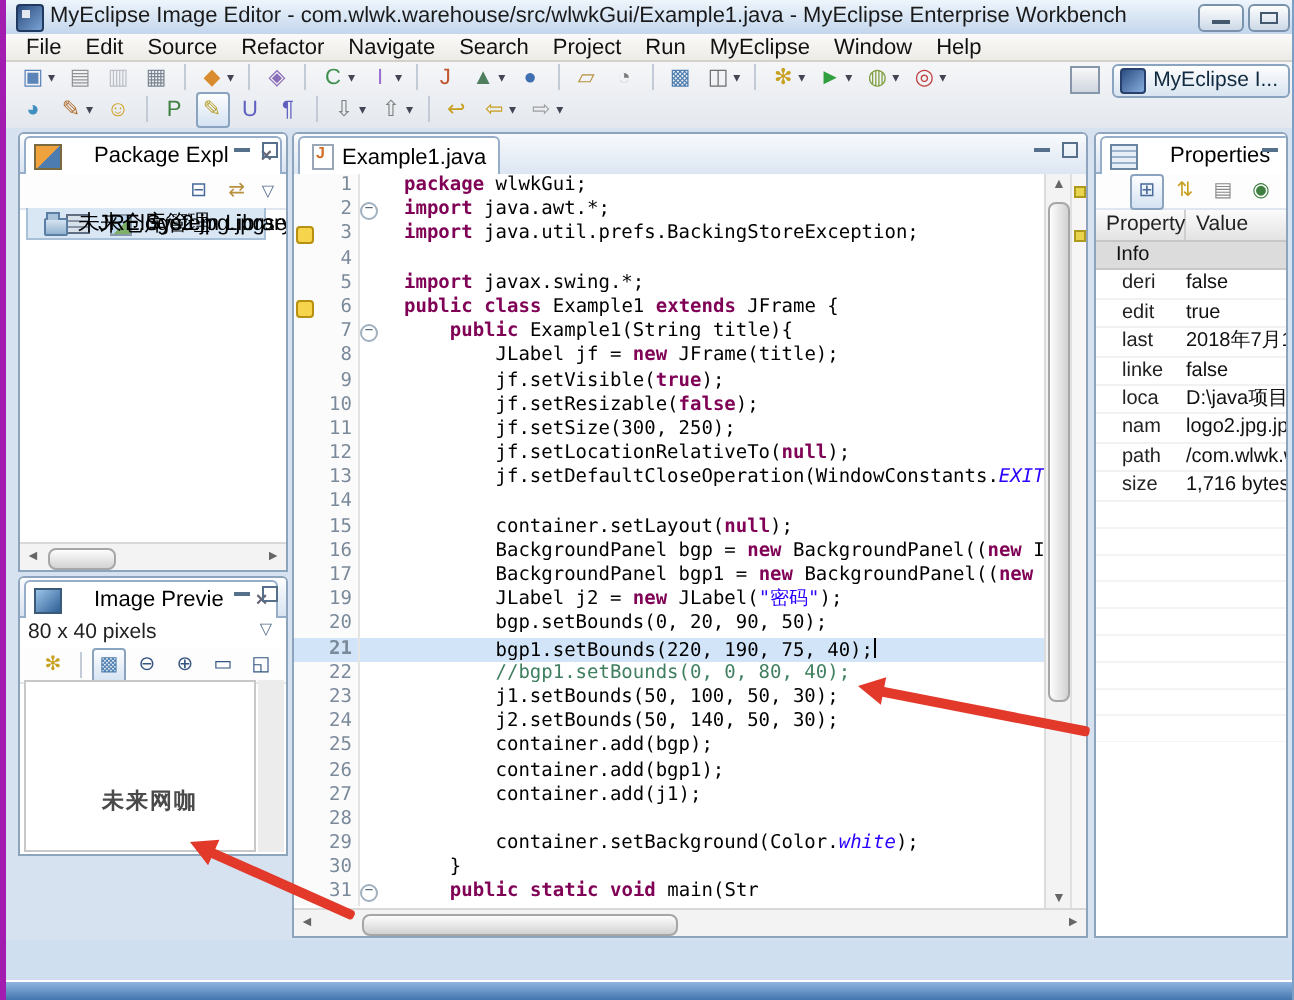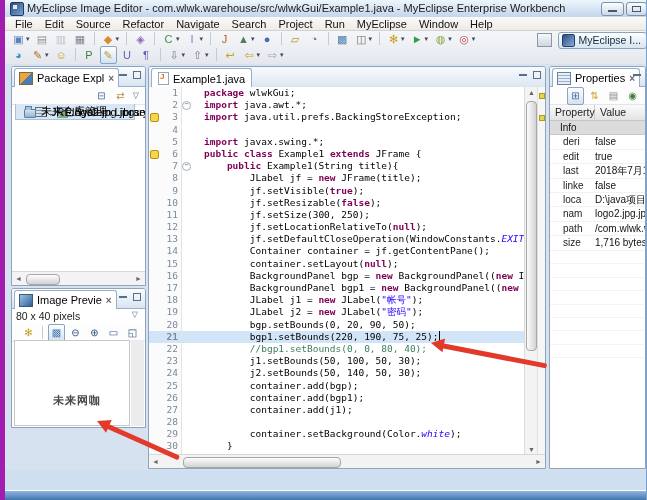--- a/index.html
+++ b/index.html
@@ -1,17 +1,17 @@
 <!DOCTYPE html>
 <html><head>
 <meta charset="utf-8">
 <style>
   html,body{margin:0;padding:0;}
   body{width:647px;height:500px;font-family:"Liberation Sans",sans-serif;-webkit-user-select:none;user-select:none;}
-  .win{position:relative;width:647px;height:500px;overflow:hidden;background:#cfdff0;border-left:5px solid #a21caf;border-right:1px solid #7ba0c8;box-sizing:border-box;}
+  .win{position:relative;width:647px;height:500px;overflow:hidden;background:#cfdff0;border-left:3px solid #a21caf;border-right:1px solid #7ba0c8;box-sizing:border-box;}
 
   
   .titlebar{position:absolute;left:0;top:0;width:647px;height:17px;background:linear-gradient(#eef5fc,#c3d6ec);border-bottom:1px solid #a8bdd4;}
   .appicon{position:absolute;left:5px;top:2px;width:12px;height:12px;background:linear-gradient(135deg,#2d4d80,#7aa2d4);border:1px solid #203a5f;border-radius:2px;}
   .appicon::after{content:"";position:absolute;left:2px;top:2px;width:4px;height:4px;background:#fff;opacity:.85;}
   .wtitle{position:absolute;left:22px;top:2px;font-size:11px;color:#1a1a1a;white-space:nowrap;}
   .winbtn{position:absolute;top:2px;height:14px;border:1px solid #7a92ab;border-radius:3px;background:linear-gradient(#fdfdfd,#cdd9e8);box-sizing:border-box;}
   .winbtn.min{left:596px;width:23px;}
   .winbtn.min::after{content:"";position:absolute;left:6px;right:6px;bottom:3px;height:2px;background:#44586e;}
   .winbtn.max{left:621px;width:21px;}
@@ -35,21 +35,21 @@
   .tsep{width:1px;height:13px;background:#c3cbd6;margin:0 4px;}
   .persp{position:absolute;right:5px;top:1px;height:16px;display:flex;align-items:center;}
   .persp .pico{width:13px;height:12px;background:linear-gradient(#f8f8f8,#cfd6df);border:1px solid #8796a8;margin-right:6px;}
   .pbutton{display:flex;align-items:center;height:15px;border:1px solid #8aa4c0;border-radius:3px;background:linear-gradient(#fefefe,#d8e4f0);padding:0 5px 0 3px;font-size:10.5px;color:#102a40;}
   .pbutton .plogo{width:11px;height:11px;background:linear-gradient(135deg,#2d4d80,#86aede);border:1px solid #26406b;border-radius:2px;margin-right:4px;}
 
   
   .workbench{position:absolute;left:0;top:64px;width:647px;height:406px;background:#d7e2f0;}
   .panel{position:absolute;background:#fff;border:1px solid #8ea4bd;border-radius:3px 3px 0 0;box-sizing:border-box;overflow:hidden;}
   .phead{position:relative;height:19px;background:linear-gradient(#fcfdfe,#d9e4f1);border-bottom:1px solid #96aec9;}
-  .ptab{position:absolute;left:2px;top:1px;height:18px;display:flex;align-items:center;background:#fff;border:1px solid #96aec9;border-bottom:none;border-radius:3px 3px 0 0;padding:0 4px;font-size:11px;color:#000;white-space:nowrap;}
+  .ptab{position:absolute;left:2px;top:1px;height:18px;display:flex;align-items:center;background:#fff;border:1px solid #96aec9;border-bottom:none;border-radius:3px 3px 0 0;padding:0 4px;font-size:11px;color:#000;white-space:nowrap;gap:12px;}
   .ptab .tclose{margin-left:4px;color:#667;font-size:10px;font-weight:bold;}
   .ptab .tclose::after{content:"×";}
   .pbtns{position:absolute;right:2px;top:3px;display:flex;}
   .pbtn{width:12px;height:11px;margin-left:2px;position:relative;}
   .pbtn.pmin::after{content:"";position:absolute;left:2px;right:2px;top:4px;height:2px;background:#56708c;}
   .pbtn.pmax::after{content:"";position:absolute;left:2px;right:2px;top:1px;bottom:2px;border:1px solid #56708c;}
   .ticon{width:12px;height:11px;margin-right:4px;flex:none;}
   .ticon.pkg{background:linear-gradient(135deg,#f0a23c 50%,#4d7db0 50%);border:1px solid #7a6a40;}
   .ticon.img{background:linear-gradient(135deg,#9cc4e8,#2e5f96);border:1px solid #3a5a7a;}
   .ticon.prop{background:repeating-linear-gradient(#e8eef5 0 2px,#9ab2cc 2px 3px);border:1px solid #6a85a2;}
@@ -442,28 +442,27 @@
           <div class="cl"><span class="ann"></span><span class="lnum">4</span><span class="lfold"></span><span class="lcode"><span></span></span></div>
           <div class="cl"><span class="ann"></span><span class="lnum">5</span><span class="lfold"></span><span class="lcode"><span class="tok-k">import</span><span> javax.swing.*;</span></span></div>
           <div class="cl"><span class="ann"><span class="warn"></span></span><span class="lnum">6</span><span class="lfold"></span><span class="lcode"><span class="tok-k">public</span><span> </span><span class="tok-k">class</span><span> Example1 </span><span class="tok-k">extends</span><span> JFrame {</span></span></div>
           <div class="cl"><span class="ann"></span><span class="lnum">7</span><span class="lfold"><span class="fold">−</span></span><span class="lcode"><span>    </span><span class="tok-k">public</span><span> Example1(String title){</span></span></div>
           <div class="cl"><span class="ann"></span><span class="lnum">8</span><span class="lfold"></span><span class="lcode"><span>        JLabel jf = </span><span class="tok-k">new</span><span> JFrame(title);</span></span></div>
           <div class="cl"><span class="ann"></span><span class="lnum">9</span><span class="lfold"></span><span class="lcode"><span>        jf.setVisible(</span><span class="tok-k">true</span><span>);</span></span></div>
           <div class="cl"><span class="ann"></span><span class="lnum">10</span><span class="lfold"></span><span class="lcode"><span>        jf.setResizable(</span><span class="tok-k">false</span><span>);</span></span></div>
           <div class="cl"><span class="ann"></span><span class="lnum">11</span><span class="lfold"></span><span class="lcode"><span>        jf.setSize(300, 250);</span></span></div>
           <div class="cl"><span class="ann"></span><span class="lnum">12</span><span class="lfold"></span><span class="lcode"><span>        jf.setLocationRelativeTo(</span><span class="tok-k">null</span><span>);</span></span></div>
           <div class="cl"><span class="ann"></span><span class="lnum">13</span><span class="lfold"></span><span class="lcode"><span>        jf.setDefaultCloseOperation(WindowConstants.</span><span class="tok-f">EXIT_ON_</span></span></div>
-          <div class="cl"><span class="ann"></span><span class="lnum">14</span><span class="lfold"></span><span class="lcode"><span>        Container container = jf.getContentPane();</span></span></div>
+          <div class="cl"><span class="ann"></span><span class="lnum">14</span><span class="lfold"></span></div>
           <div class="cl"><span class="ann"></span><span class="lnum">15</span><span class="lfold"></span><span class="lcode"><span>        container.setLayout(</span><span class="tok-k">null</span><span>);</span></span></div>
           <div class="cl"><span class="ann"></span><span class="lnum">16</span><span class="lfold"></span><span class="lcode"><span>        BackgroundPanel bgp = </span><span class="tok-k">new</span><span> BackgroundPanel((</span><span class="tok-k">new</span><span> Image</span></span></div>
           <div class="cl"><span class="ann"></span><span class="lnum">17</span><span class="lfold"></span><span class="lcode"><span>        BackgroundPanel bgp1 = </span><span class="tok-k">new</span><span> BackgroundPanel((</span><span class="tok-k">new</span><span> Imag</span></span></div>
-          <div class="cl"><span class="ann"></span><span class="lnum">18</span><span class="lfold"></span><span class="lcode"><span>        JLabel j1 = </span><span class="tok-k">new</span><span> JLabel(</span><span class="tok-s">"帐号"</span><span>);</span></span></div>
           <div class="cl"><span class="ann"></span><span class="lnum">19</span><span class="lfold"></span><span class="lcode"><span>        JLabel j2 = </span><span class="tok-k">new</span><span> JLabel(</span><span class="tok-s">"密码"</span><span>);</span></span></div>
           <div class="cl"><span class="ann"></span><span class="lnum">20</span><span class="lfold"></span><span class="lcode"><span>        bgp.setBounds(0, 20, 90, 50);</span></span></div>
-          <div class="cl cur"><span class="ann"></span><span class="lnum">21</span><span class="lfold"></span><span class="lcode"><span>        bgp1.setBounds(220, 190, 75, 25);</span><span class="caret"></span></span></div>
+          <div class="cl cur"><span class="ann"></span><span class="lnum">21</span><span class="lfold"></span><span class="lcode"><span>        bgp1.setBounds(220, 190, 75, 40);</span><span class="caret"></span></span></div>
           <div class="cl"><span class="ann"></span><span class="lnum">22</span><span class="lfold"></span><span class="lcode"><span class="tok-c">        //bgp1.setBounds(0, 0, 80, 40);</span></span></div>
           <div class="cl"><span class="ann"></span><span class="lnum">23</span><span class="lfold"></span><span class="lcode"><span>        j1.setBounds(50, 100, 50, 30);</span></span></div>
           <div class="cl"><span class="ann"></span><span class="lnum">24</span><span class="lfold"></span><span class="lcode"><span>        j2.setBounds(50, 140, 50, 30);</span></span></div>
           <div class="cl"><span class="ann"></span><span class="lnum">25</span><span class="lfold"></span><span class="lcode"><span>        container.add(bgp);</span></span></div>
           <div class="cl"><span class="ann"></span><span class="lnum">26</span><span class="lfold"></span><span class="lcode"><span>        container.add(bgp1);</span></span></div>
           <div class="cl"><span class="ann"></span><span class="lnum">27</span><span class="lfold"></span><span class="lcode"><span>        container.add(j1);</span></span></div>
           <div class="cl"><span class="ann"></span><span class="lnum">28</span><span class="lfold"></span></div>
           <div class="cl"><span class="ann"></span><span class="lnum">29</span><span class="lfold"></span><span class="lcode"><span>        container.setBackground(Color.</span><span class="tok-f">white</span><span>);</span></span></div>
           <div class="cl"><span class="ann"></span><span class="lnum">30</span><span class="lfold"></span><span class="lcode"><span>    }</span></span></div>
           <div class="cl"><span class="ann"></span><span class="lnum">31</span><span class="lfold"><span class="fold">−</span></span><span class="lcode"><span>    </span><span class="tok-k">public</span><span> </span><span class="tok-k">static</span><span> </span><span class="tok-k">void</span><span> main(Str</span></span></div>

